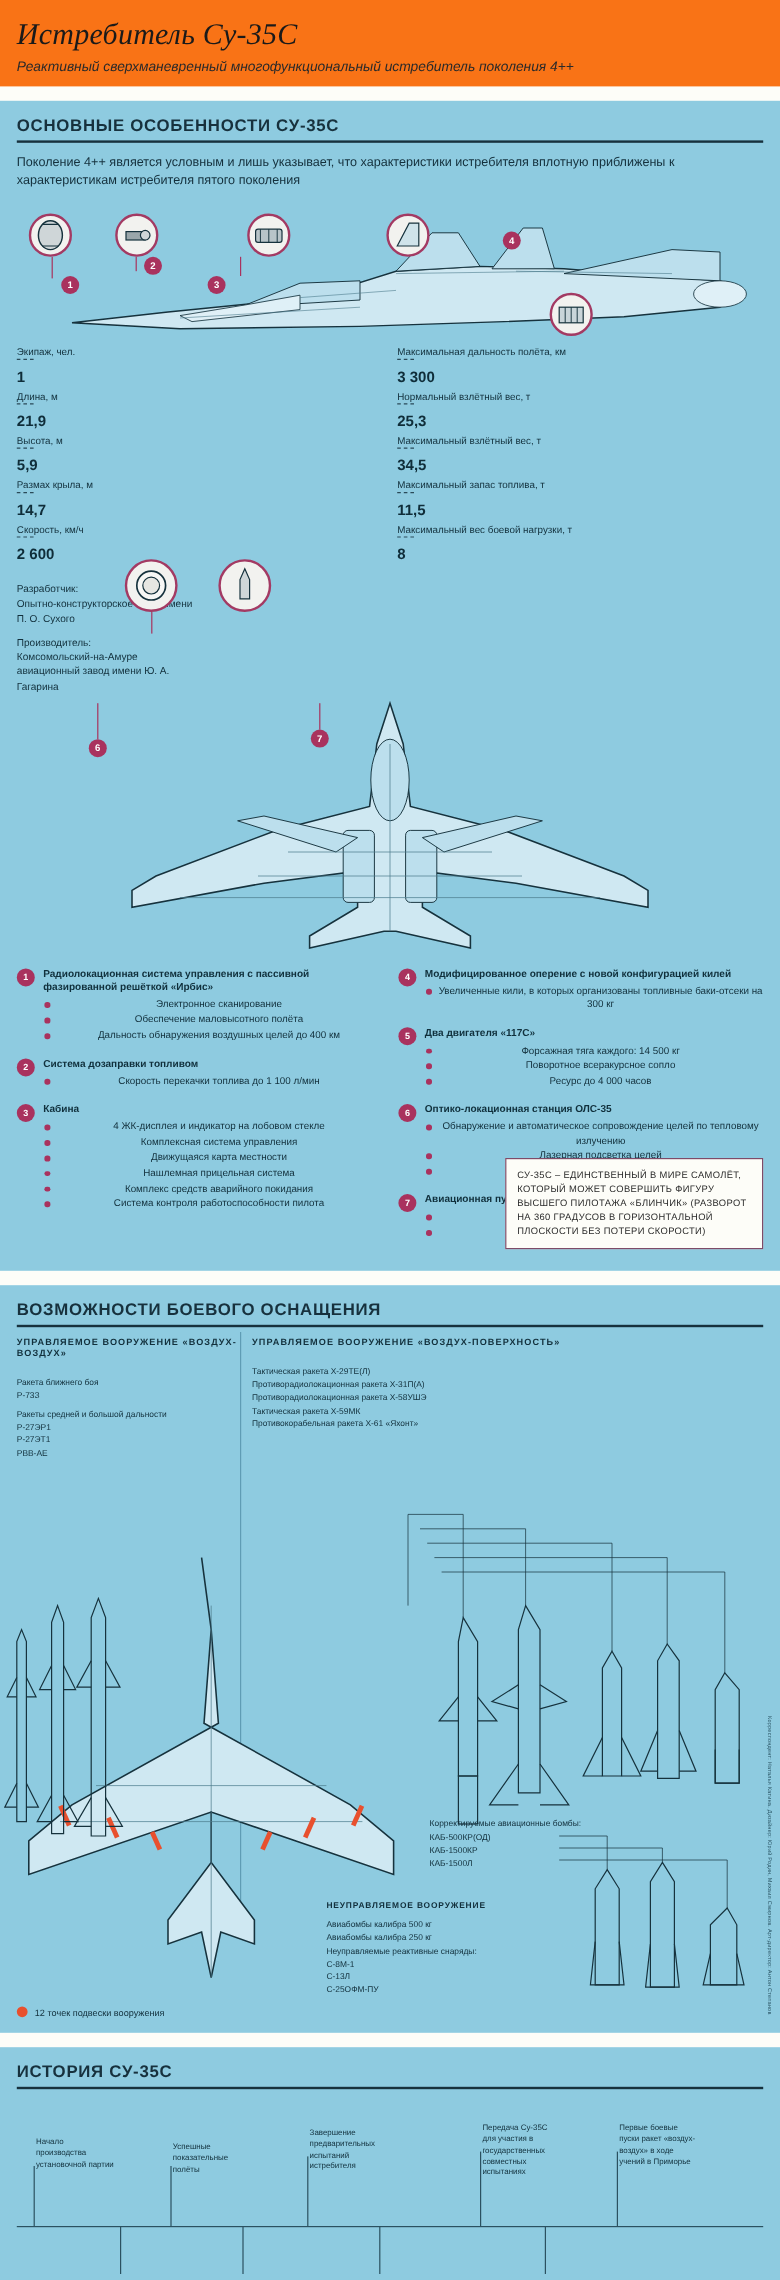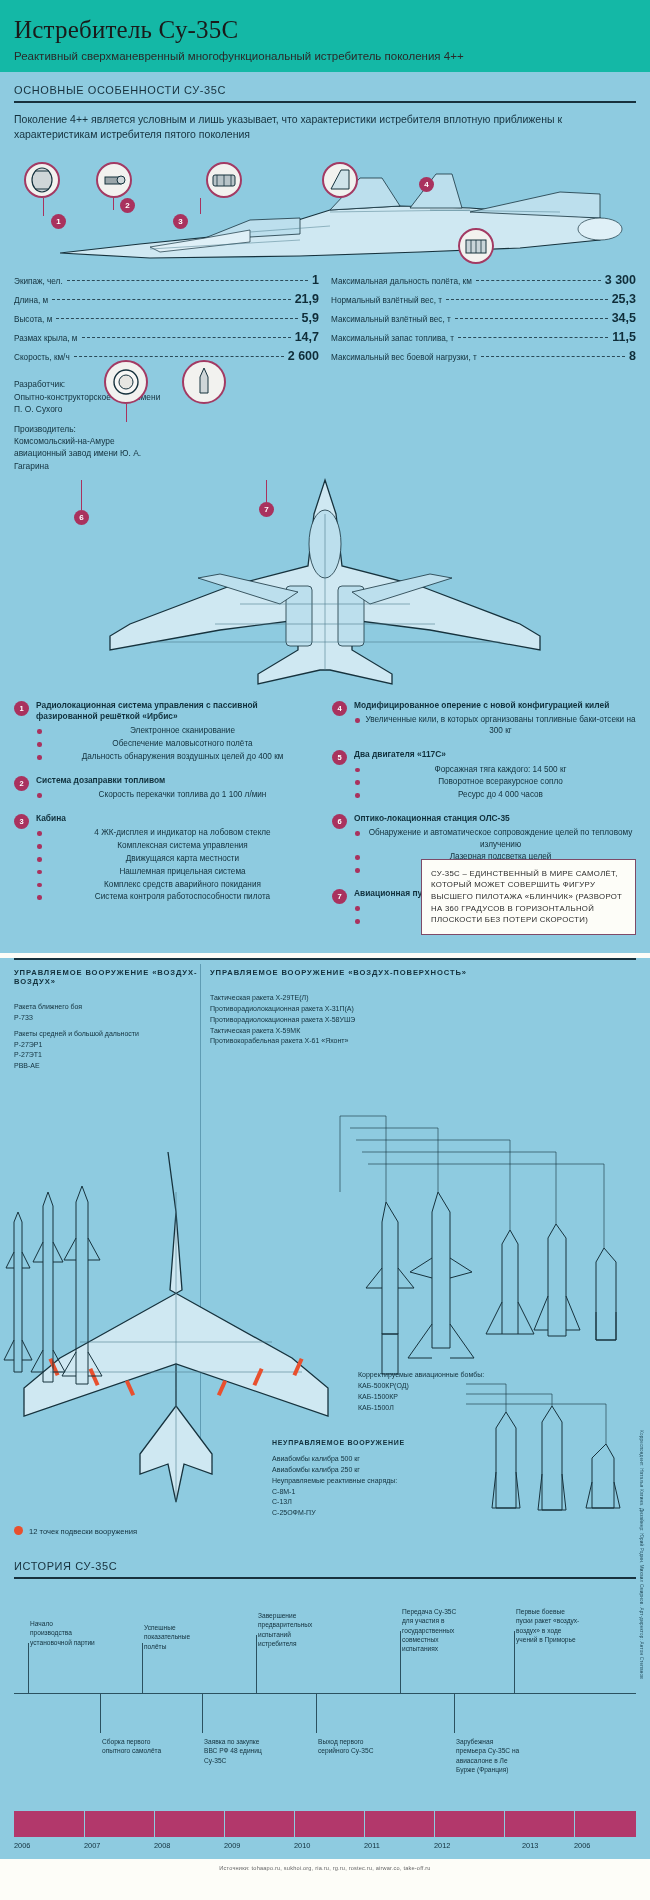--- a/index.html
+++ b/index.html
@@ -6,34 +6,35 @@
   body {
     width: 650px; height: 1900px;
     font-family: "Liberation Sans", sans-serif;
     background: #fdfdf8;
     overflow: hidden;
     position: relative;
   }
   .page { width: 650px; height: 1900px; position: relative; }
 
   
-  .header { background: #14b8a6; padding: 16px 14px 10px 14px; }
+  .header { background: #f97316; padding: 16px 14px 10px 14px; font-style: italic; }
   .title {
     font-family: "Liberation Serif", serif;
     font-size: 25px; font-weight: normal; color: #1a1a1a;
     letter-spacing: .2px;
   }
   .subtitle { font-size: 11.5px; color: #2a2a2a; margin-top: 6px; }
 
   
   .blue { background: #8ecbe0; position: relative; }
   .sec-label {
-    font-size: 11px; font-weight: normal; color: #17313d;
+    font-size: 14px; font-weight: bold; color: #17313d;
     letter-spacing: .6px; padding: 12px 14px 0 14px;
     font-stretch: condensed;
+    margin-top: 12px;
   }
   .sec-rule { height: 2px; background: #17313d; margin: 5px 14px 0 14px; }
   .intro { font-size: 10.5px; color: #14303c; padding: 9px 14px 0 14px; line-height: 1.45; }
 
   
   .plane-side { position: relative; height: 118px; margin-top: 6px; }
 
   
   .bubble {
     position: absolute; width: 36px; height: 36px; border-radius: 50%;
@@ -50,21 +51,21 @@
 
   
   .tech-title {
     font-size: 10.5px; font-weight: normal; color: #12303c;
     letter-spacing: 1.6px; padding: 0 0 0 14px; margin-top: 4px;
   }
   .specs { display: flex; padding: 7px 14px 0 14px; gap: 12px; }
   .spec-col { flex: 1; }
   .spec-row {
     display: flex; align-items: baseline; gap: 4px;
-    font-size: 8.2px; color: #12303c; margin-bottom: 5px; white-space: nowrap;
+    font-size: 8.2px; color: #12303c; margin-bottom: 5px; white-space: nowrap; flex-direction: column;
   }
   .spec-lbl { flex: 0 0 auto; }
   .dots { flex: 1 1 auto; border-bottom: 1px dashed #2a4a58; position: relative; top: -3px; min-width: 14px; }
   .spec-val { font-weight: bold; font-size: 12.5px; color: #0f2d39; flex: 0 0 auto; }
 
   .maker { padding: 10px 14px 0 14px; font-size: 8.4px; color: #12303c; line-height: 1.45; max-width: 180px; }
   .maker p { margin-bottom: 8px; }
 
   
   .features { display: flex; padding: 6px 14px 0 14px; gap: 14px; }
@@ -405,20 +406,21 @@
             </ul>
           </div>
         </div>
       </div>
 
       <div class="quote" style="bottom:18px;">СУ-35С – ЕДИНСТВЕННЫЙ В МИРЕ САМОЛЁТ, КОТОРЫЙ МОЖЕТ СОВЕРШИТЬ ФИГУРУ ВЫСШЕГО ПИЛОТАЖА «БЛИНЧИК» (РАЗВОРОТ НА 360 ГРАДУСОВ В ГОРИЗОНТАЛЬНОЙ ПЛОСКОСТИ БЕЗ ПОТЕРИ СКОРОСТИ)</div>
     </div>
   </div>
 
   <div class="wsec">
+    <div class="sec-label">ВОЗМОЖНОСТИ БОЕВОГО ОСНАЩЕНИЯ</div>
     <div class="sec-rule"></div>
 
     <div class="wcols" style="position:relative;">
       <div class="divider-v" style="left:200px; top:4px; height:500px;"></div>
 
       <div class="wcol" style="flex:0 0 186px;">
         <div class="wcol-title">УПРАВЛЯЕМОЕ ВООРУЖЕНИЕ «ВОЗДУХ-ВОЗДУХ»</div>
         <div class="wlist">
           <div>Ракета ближнего боя</div>
           <div>Р-73З</div>

